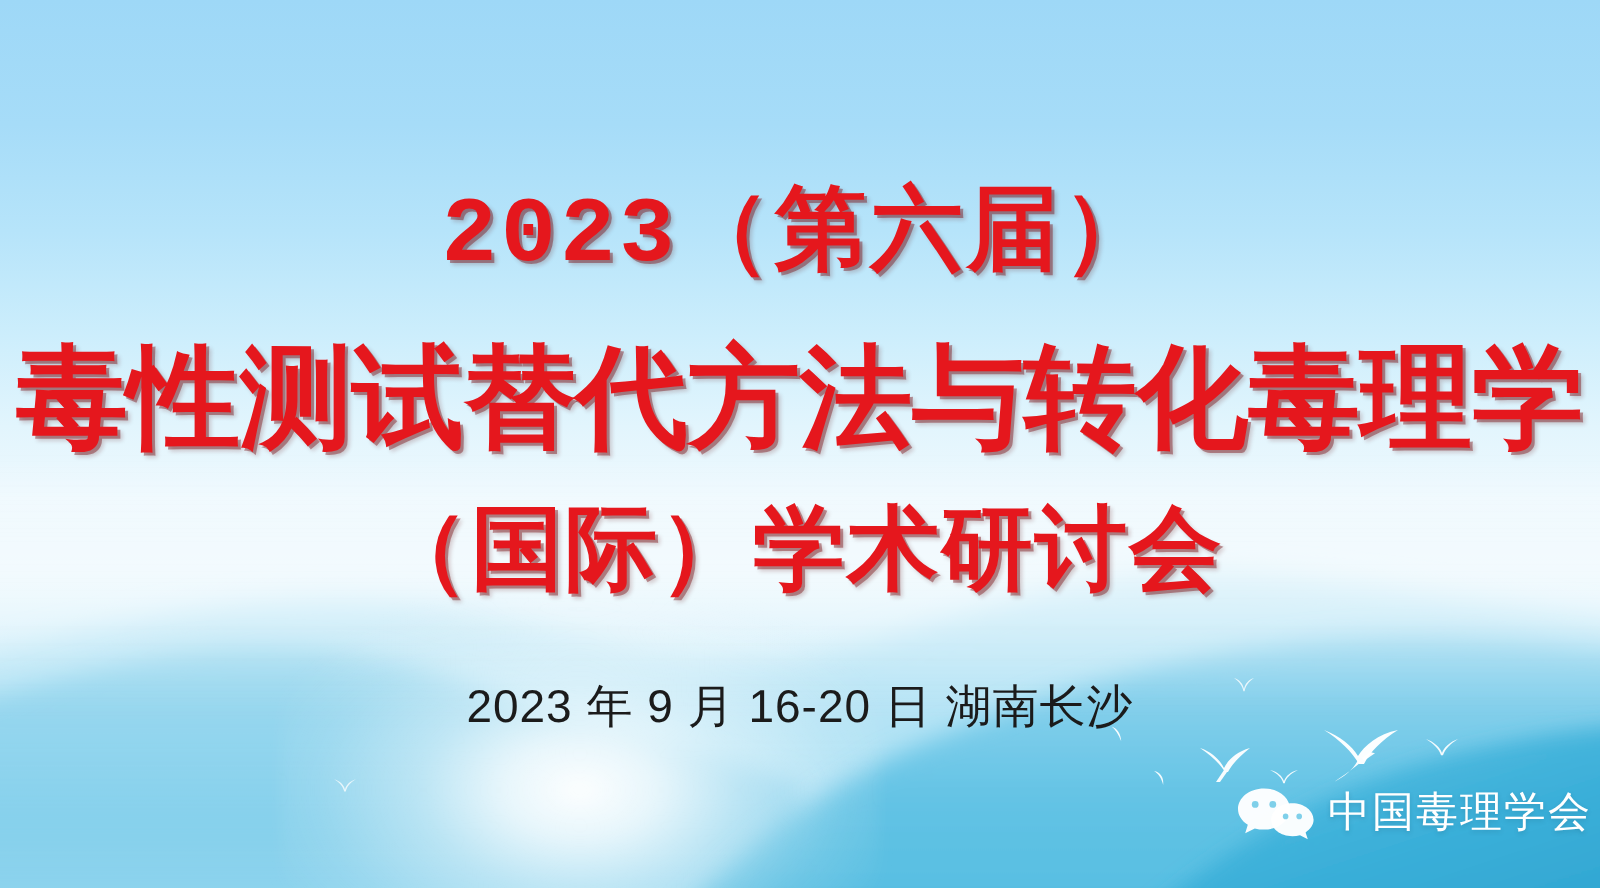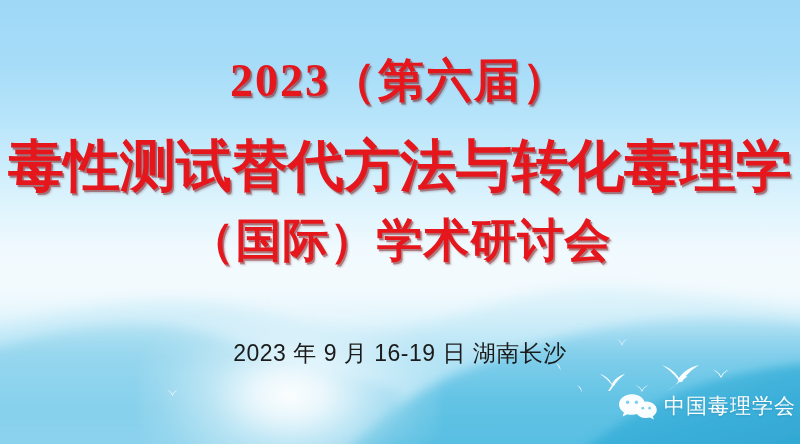--- a/index.html
+++ b/index.html
@@ -71,29 +71,30 @@
 
   
   .titles {
     position: absolute;
     left: 0;
     top: 0;
     width: 800px;
     text-align: center;
   }
   .title-line {
-    font-family: Liberation Serif, serif;
+    font-family: Liberation Mono, monospace;
     font-weight: bold;
     color: #e5171d;
     letter-spacing: 1px;
     white-space: nowrap;
     text-shadow:
        1.5px 1.5px 0 rgba(120,10,14,0.42),
        2.5px 2.5px 2px rgba(90,8,10,0.20);
     line-height: 1;
+    margin-top: 37px;
   }
   #title-line-1 {
     position: absolute;
     top: 58px;
     left: 0; right: 0;
     font-size: 46px;
     letter-spacing: 2px;
   }
   #title-line-2 {
     position: absolute;
@@ -273,21 +274,21 @@
       </svg>
     </div>
   </div>
 
   <div class="titles">
     <div id="title-line-1" class="title-line">2023（第六届）</div>
     <div id="title-line-2" class="title-line">毒性测试替代方法与转化毒理学</div>
     <div id="title-line-3" class="title-line">（国际）学术研讨会</div>
   </div>
 
-  <div id="meta-line">2023 年 9 月 16-19 日  湖南长沙</div>
+  <div id="meta-line">2023 年 9 月 16-20 日  湖南长沙</div>
 
   <div id="wechat-badge">
     <span id="wechat-icon">
       <svg width="40" height="30" viewBox="0 0 40 30" aria-hidden="true">
 
         <path d="M14 2.2 C6.6 2.2 1 6.9 1 12.5 C1 15.7 2.9 18.5 5.9 20.4 L4.6 24.6 L9.4 22.2
                  C10.9 22.6 12.4 22.8 14 22.8 C21.4 22.8 27 18.1 27 12.5 C27 6.9 21.4 2.2 14 2.2 Z" fill="#ffffff" opacity="0.97"></path>
         <circle cx="9.6" cy="10.2" r="1.7" fill="#7fd0ea"></circle>
         <circle cx="18.4" cy="10.2" r="1.7" fill="#7fd0ea"></circle>
 

